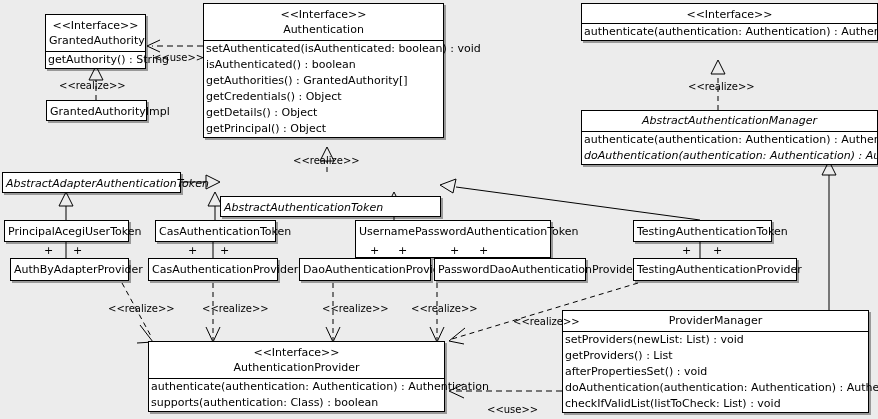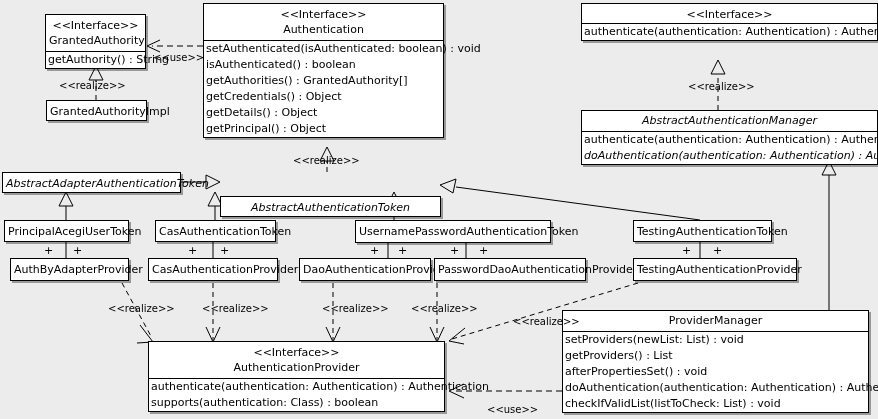--- a/index.html
+++ b/index.html
@@ -59,21 +59,21 @@
   .member {
     font-size: 11px;
     line-height: 16px;
     white-space: nowrap;
     padding-left: 2px;
     color: #000;
     overflow: visible;
   }
   .member.abstract-txt { font-style: italic; }
   .simple-name {
-    text-align: center;
+    text-align: left;
     font-size: 11px;
     line-height: 21px;
     white-space: nowrap;
     padding: 0 3px;
   }
   .lbl {
     position: absolute;
     font-size: 10px;
     line-height: 12px;
     color: #000;
@@ -236,21 +236,21 @@
   </div>
 
   <div class="uml-box" style="left:4px; top:220px; width:125px; height:22px;">
     <div class="simple-name">PrincipalAcegiUserToken</div>
   </div>
 
   <div class="uml-box" style="left:155px; top:220px; width:121px; height:22px;">
     <div class="simple-name">CasAuthenticationToken</div>
   </div>
 
-  <div class="uml-box" style="left:355px; top:220px; width:196px; height:23px;">
+  <div class="uml-box" style="left:355px; top:220px; width:196px; height:38px;">
     <div class="simple-name">UsernamePasswordAuthenticationToken</div>
   </div>
 
   <div class="uml-box" style="left:633px; top:220px; width:139px; height:22px;">
     <div class="simple-name">TestingAuthenticationToken</div>
   </div>
 
   <div class="uml-box" style="left:10px; top:258px; width:119px; height:23px;">
     <div class="simple-name">AuthByAdapterProvider</div>
   </div>

